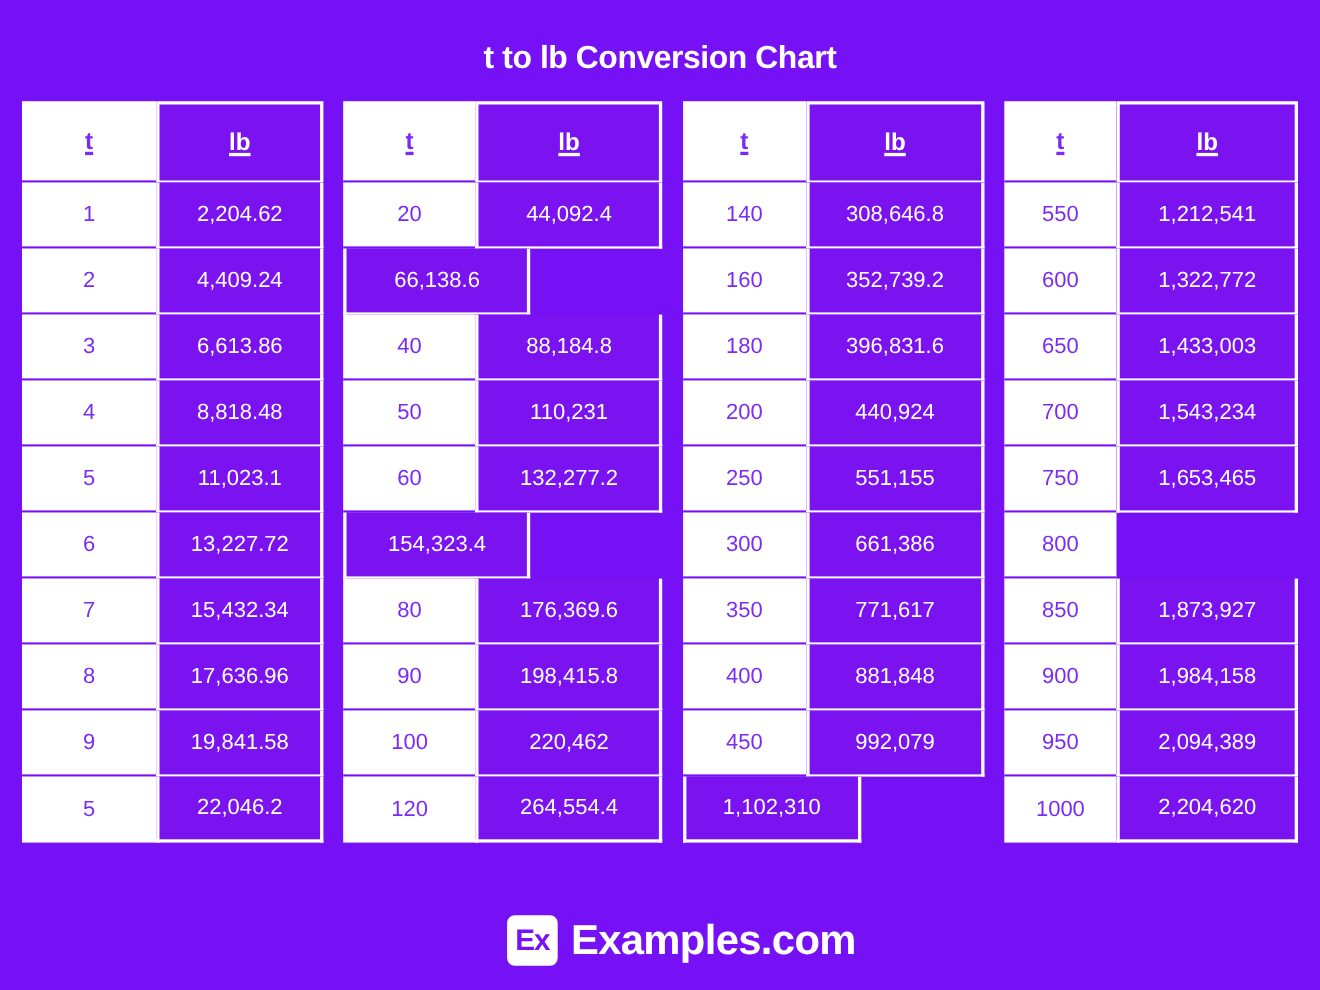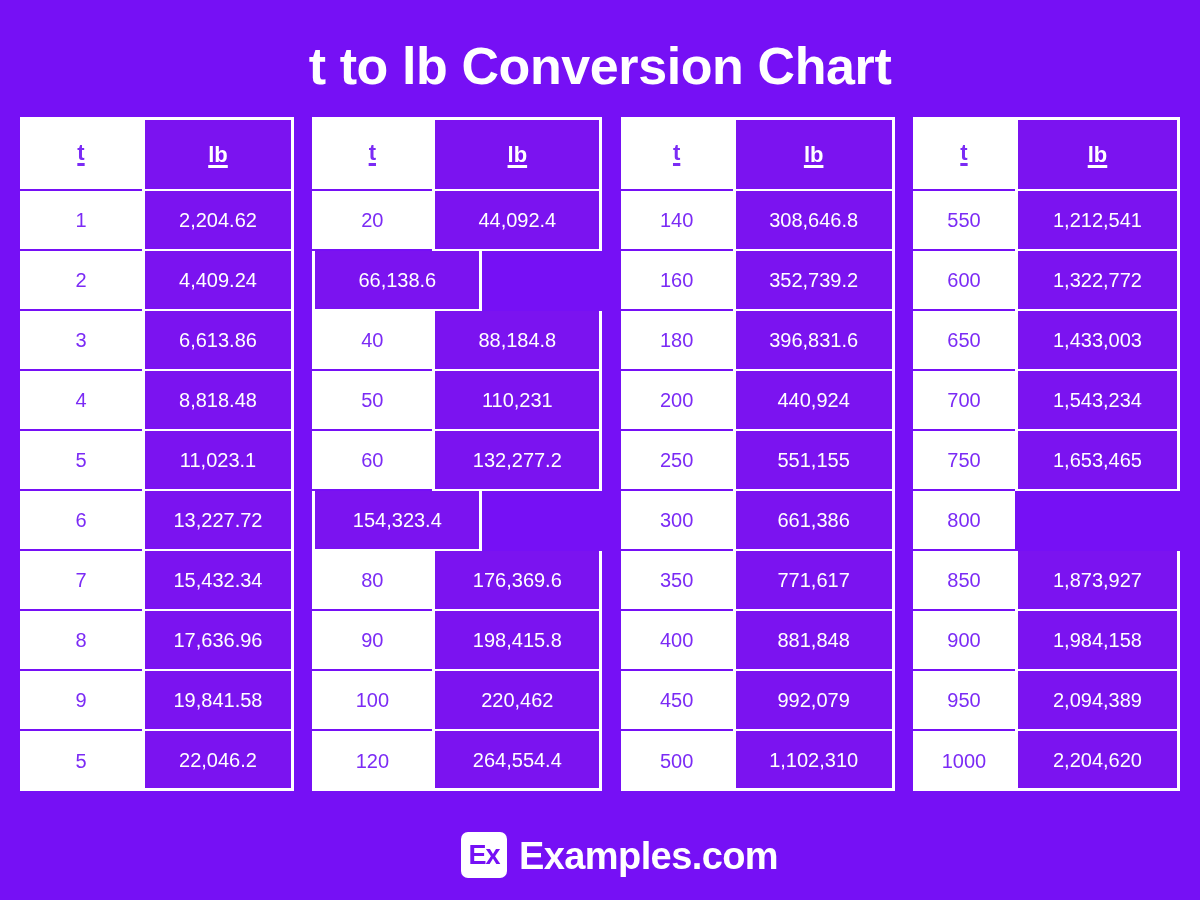--- a/index.html
+++ b/index.html
@@ -12,21 +12,21 @@
   body {
     background: #7610f5;
     font-family: "Liberation Sans", sans-serif;
     overflow: hidden;
     position: relative;
   }
 
   #page-title {
     text-align: center;
     color: #ffffff;
-    font-size: 52px;
+    font-size: 29px;
     font-weight: bold;
     letter-spacing: -0.4px;
     padding-top: 38px;
     line-height: 1.1;
   }
 
   #tables-row {
     display: flex;
     justify-content: space-between;
     align-items: flex-start;
@@ -103,21 +103,21 @@
 
   .t-row.head .cell { height: 74px; }
   .t-row .cell { height: 60px; }
 
   #footer {
     position: absolute;
     left: 0;
     right: 0;
     bottom: 22px;
     display: flex;
-    align-items: flex-end;
+    align-items: center;
     justify-content: center;
     gap: 12px;
     margin-left: 39px;
   }
 
   #logo-mark {
     width: 46px;
     height: 46px;
     background: #ffffff;
     border-radius: 7px;
@@ -280,21 +280,20 @@
       </div>
       <div class="t-row">
         <div class="cell cell-t">400</div>
         <div class="cell cell-lb">881,848</div>
       </div>
       <div class="t-row">
         <div class="cell cell-t">450</div>
         <div class="cell cell-lb">992,079</div>
       </div>
       <div class="t-row last">
-        <div class="cell cell-t">500</div>
         <div class="cell cell-lb">1,102,310</div>
       </div>
     </div>
     <div class="conv-table tbl-3">
       <div class="t-row head">
         <div class="cell cell-t">
           <span>t</span>
         </div>
         <div class="cell cell-lb">
           <span>lb</span>

